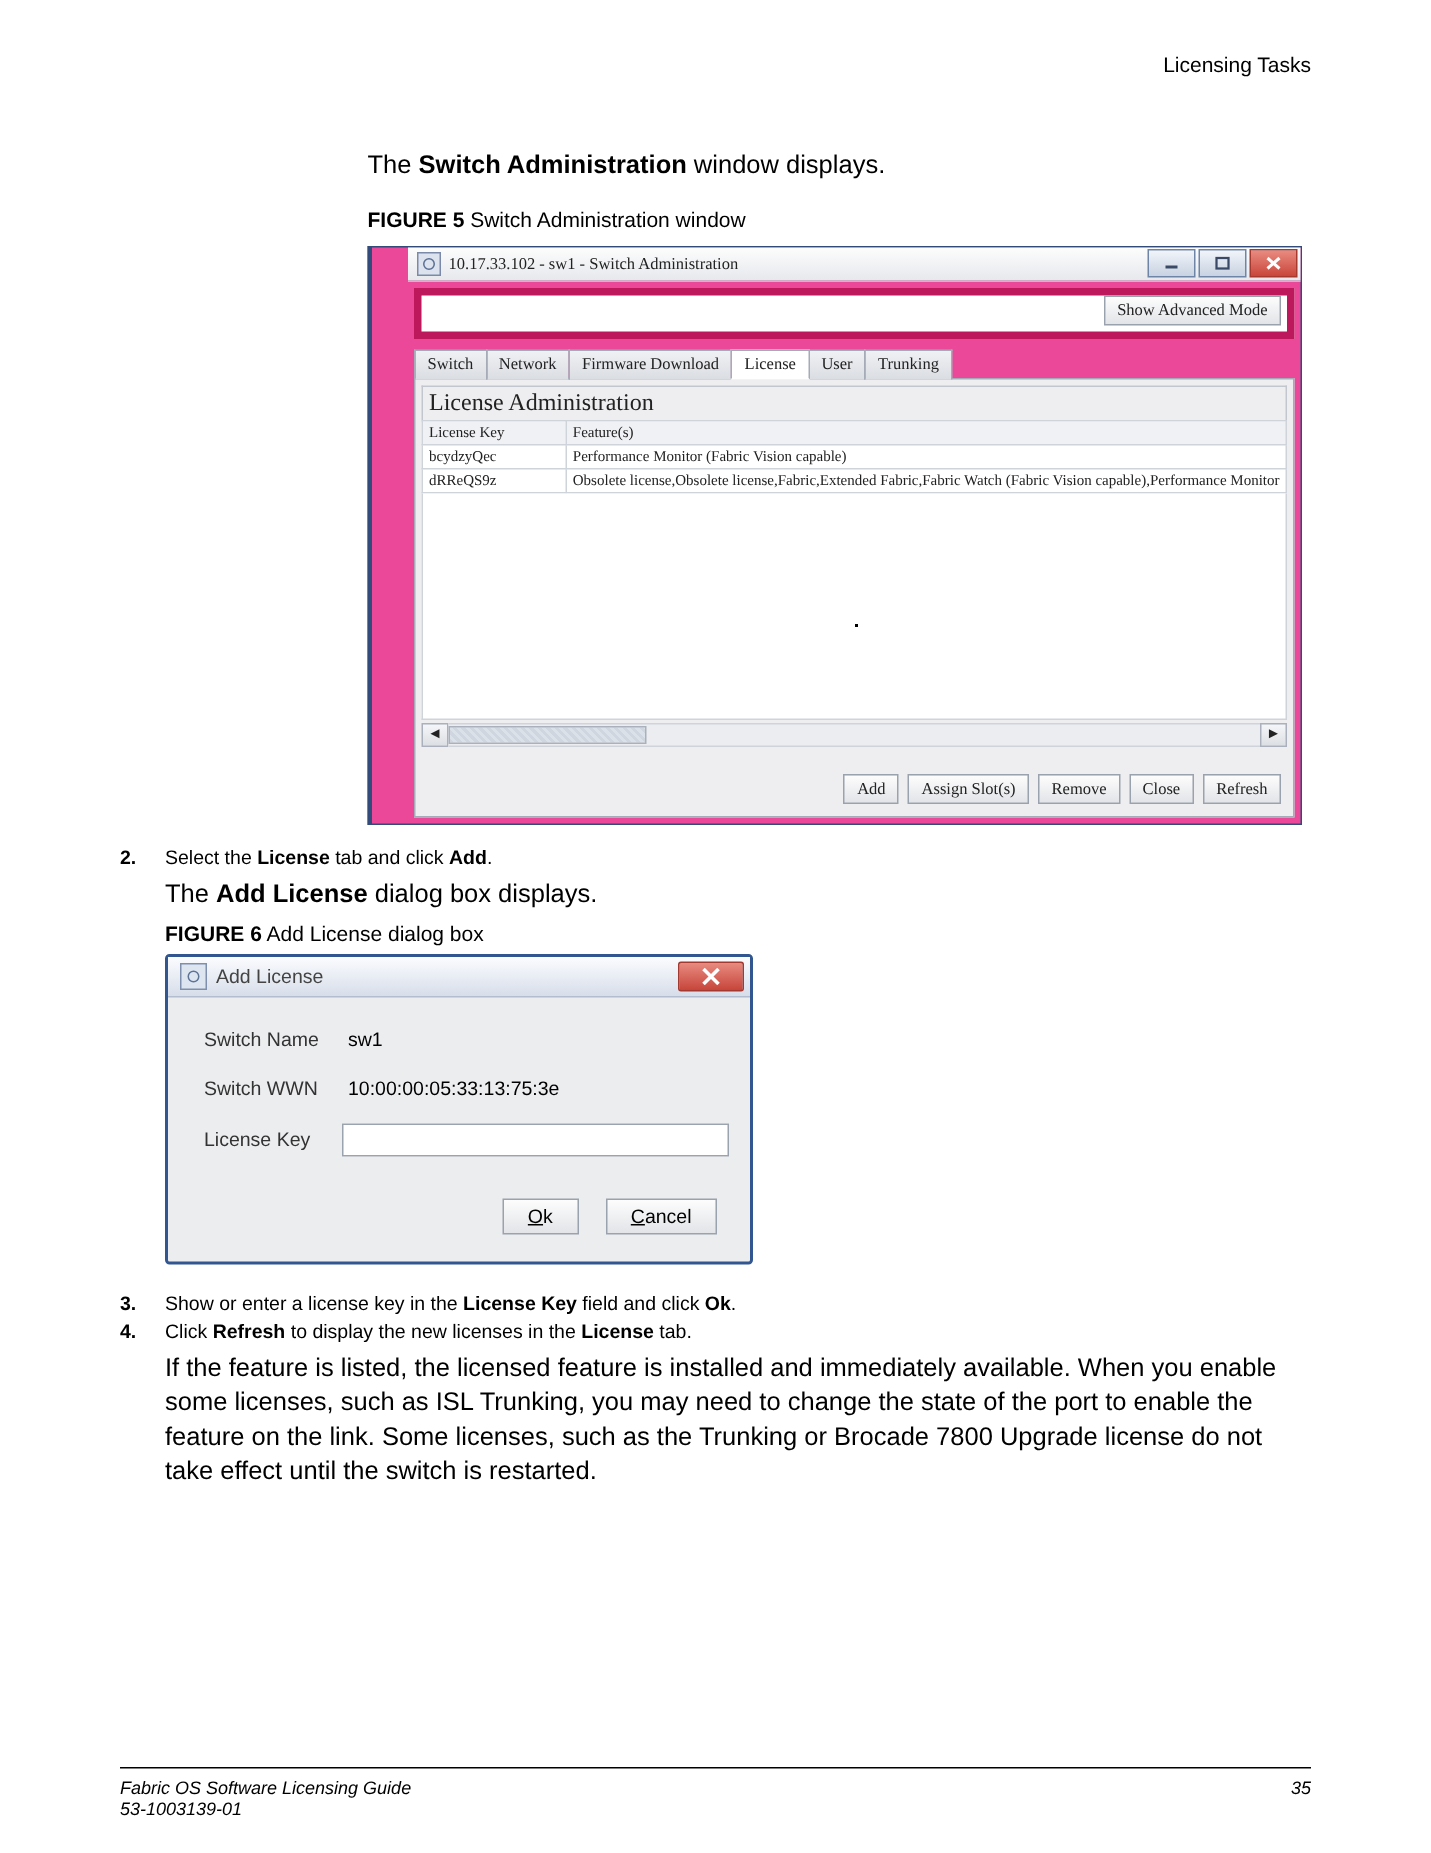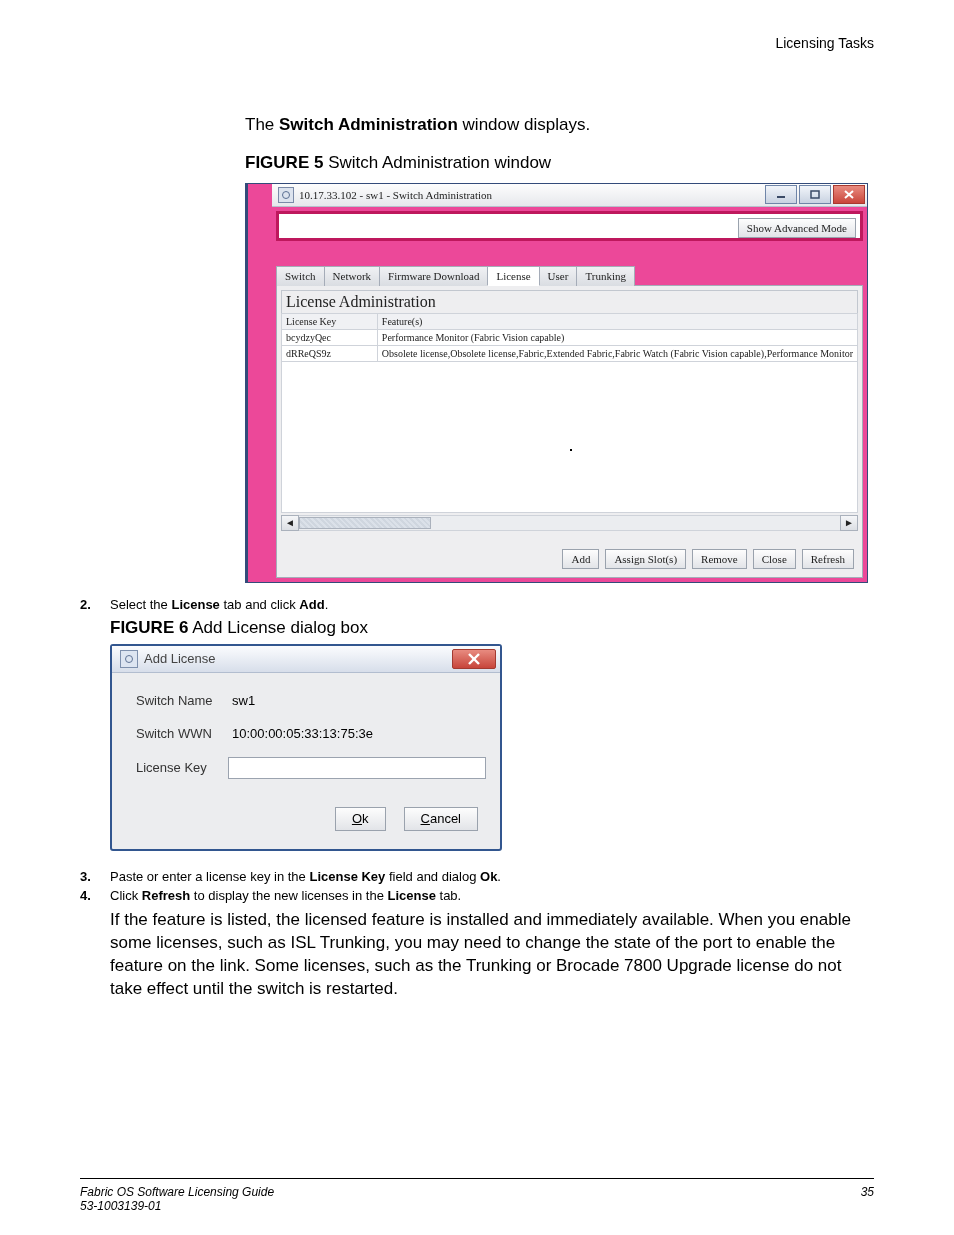--- a/index.html
+++ b/index.html
@@ -12,32 +12,32 @@
   .page {
     width: 954px;
     height: 1235px;
     position: relative;
     box-sizing: border-box;
     padding: 35px 80px 30px 80px;
   }
   .header-right {
     text-align: right;
     font-size: 14px;
-    margin-bottom: 63px;
+    margin-bottom: 48px;
   }
   .content {
     margin-left: 165px;
   }
   .para {
     font-size: 17px;
     margin: 10px 0;
     line-height: 1.35;
   }
   .fig-caption {
-    font-size: 17px;
+    font-size: 14px;
     margin: 16px 0 10px 0;
   }
   .bold { font-weight: bold; }
 
   
   .win1 {
     width: 595px;
     border: 1px solid #334b7a;
     border-left: 3px solid #334b7a;
     background: #ec4899;
@@ -83,28 +83,28 @@
   .ctrlbtn.closebtn {
     background: linear-gradient(#e98b80,#c9463b);
     border-color: #a8392f;
     color: #fff;
   }
 
   .win1-body {
     padding: 4px;
   }
   .advanced-row {
-    border: 3px solid #be185d;
+    border: 5px solid #be185d;
     background: #fff;
     height: 24px;
     display:flex;
-    align-items:flex-end;
+    align-items:flex-start;
     justify-content:flex-end;
     padding-right:4px;
-    margin-bottom: 24px;
+    margin-bottom: 6px;
   }
   .btn-small {
     height: 18px;
     padding: 0 8px;
     border: 1px solid #9aa2ad;
     background: linear-gradient(#fdfdfd,#e2e4e8);
     font-size: 11px;
     display:flex; align-items:center;
     cursor: default;
   }
@@ -378,20 +378,21 @@
 
   </div>
 
   <div class="content steps-wrap">
 
     <div class="ol">
       <div class="li">
         <div class="num">2.</div>
         <div class="body">
           <span>Select the </span><span class="bold">License</span><span> tab and click </span><span class="bold">Add</span><span>.</span>
+          <p class="para"><span>The </span><span class="bold">Add License</span><span> dialog box displays.</span></p>
 
           <p class="fig-caption">
             <span class="bold">FIGURE 6</span><span> Add License dialog box</span>
           </p>
 
           
           <div class="win2">
             <div class="titlebar2">
               <div class="icon2"></div>
               <div class="tflex">Add License</div>
@@ -427,21 +428,21 @@
               </div>
             </div>
           </div>
 
         </div>
       </div>
 
       <div class="li">
         <div class="num">3.</div>
         <div class="body">
-          <span>Paste or enter a license key in the </span><span class="bold">License Key</span><span> field and dialog </span><span class="bold">Ok</span><span>.</span>
+          <span>Show or enter a license key in the </span><span class="bold">License Key</span><span> field and click </span><span class="bold">Ok</span><span>.</span>
         </div>
       </div>
 
       <div class="li">
         <div class="num">4.</div>
         <div class="body">
           <span>Click </span><span class="bold">Refresh</span><span> to display the new licenses in the </span><span class="bold">License</span><span> tab.</span>
           <p class="para">If the feature is listed, the licensed feature is installed and immediately available. When you enable some licenses, such as ISL Trunking, you may need to change the state of the port to enable the feature on the link. Some licenses, such as the Trunking or Brocade 7800 Upgrade license do not take effect until the switch is restarted.</p>
         </div>
       </div>

